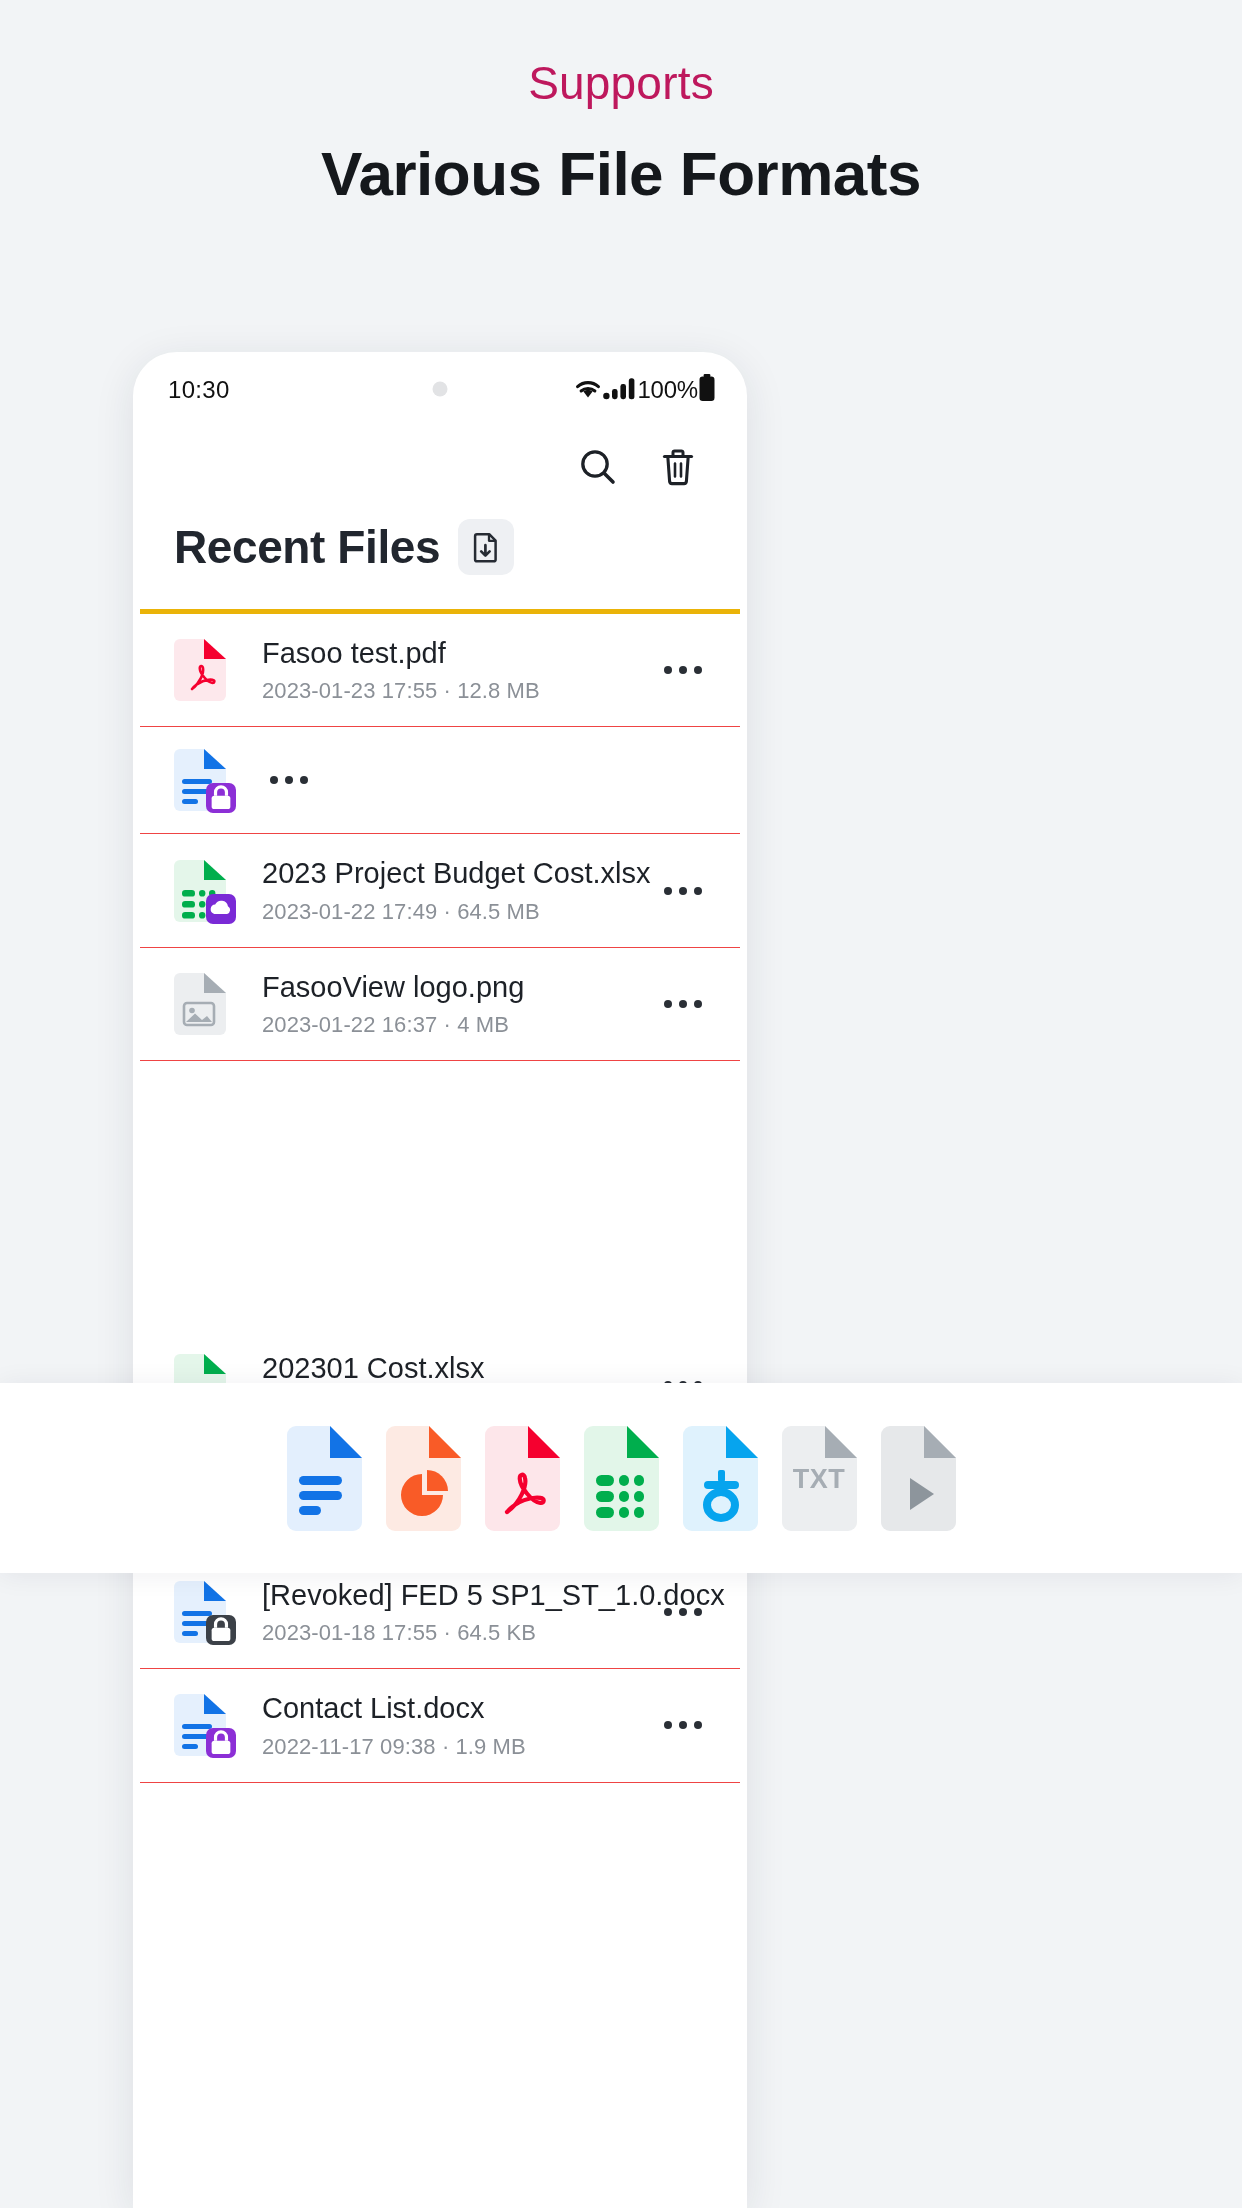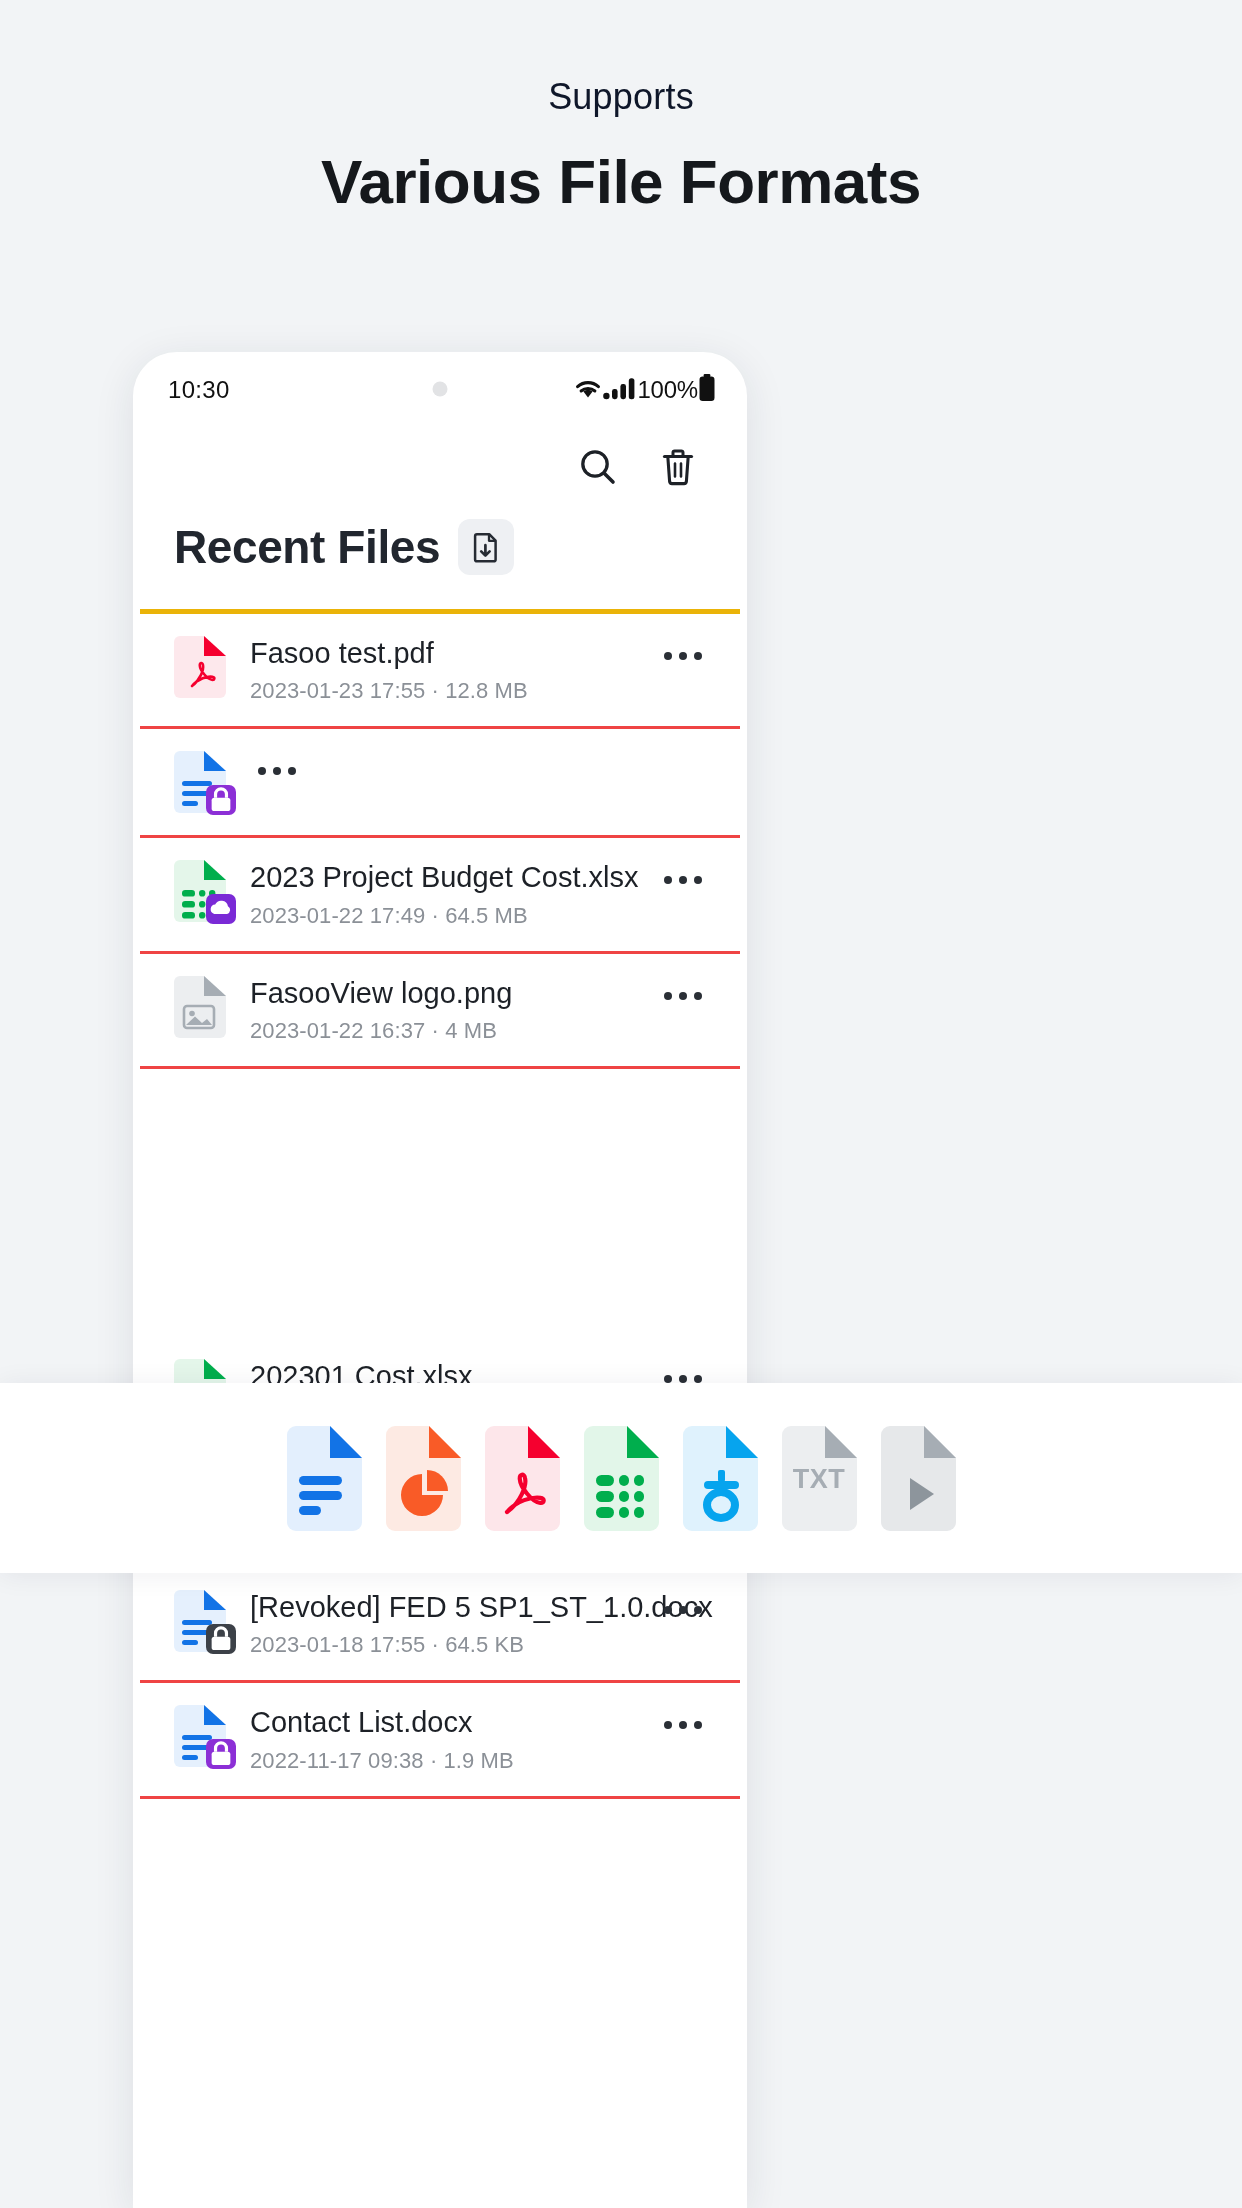--- a/index.html
+++ b/index.html
@@ -7,23 +7,23 @@
     width: 1242px; height: 2208px;
     background: #f2f4f6;
     font-family: "Liberation Sans", sans-serif;
     overflow: hidden;
   }
   .page { position: relative; width: 1242px; height: 2208px; background: #f2f4f6; }
 
   
   .headline-wrap { position: absolute; top: 0; left: 0; width: 1242px; text-align: center; }
   .eyebrow {
-    margin-top: 76px;
-    font-size: 36px;
-    color: #0f172a;
+    margin-top: 56px;
+    font-size: 46px;
+    color: #be185d;
     font-weight: 400;
     letter-spacing: .2px;
   }
   .title {
     margin-top: 28px;
     font-size: 62px;
     font-weight: 700;
     color: #15181c;
     letter-spacing: -.5px;
   }
@@ -89,24 +89,24 @@
   .save-chip {
     width: 56px; height: 56px; border-radius: 12px;
     background: #eef0f3;
     display: flex; align-items: center; justify-content: center;
     cursor: pointer;
   }
 
   
   .file-list { padding: 0; }
   .file-row {
-    display: flex; align-items: flex-start;
+    display: flex; align-items: center;
     padding: 22px 30px 22px 34px;
-    gap: 24px;
-    border-bottom: 3px solid #ef4444;
+    gap: 36px;
+    border-bottom: 1px solid #ef4444;
     min-height: 100px;
   }
   .file-meta-col { flex: 1; min-width: 0; }
   .file-name {
     font-size: 29px; color: #1d2127; line-height: 1.22;
     white-space: nowrap; overflow: visible;
   }
   .file-sub {
     margin-top: 7px;
     font-size: 22px; color: #8b9097; letter-spacing: .1px;

